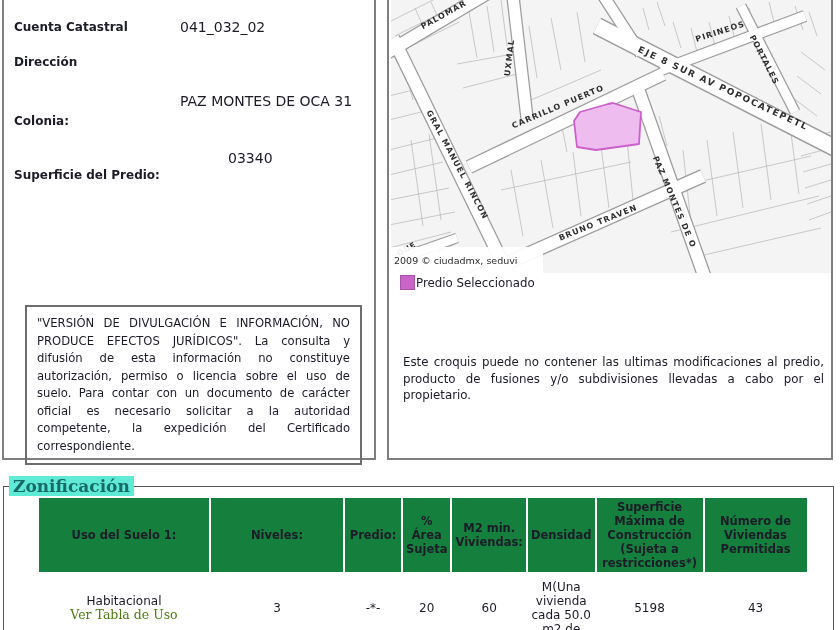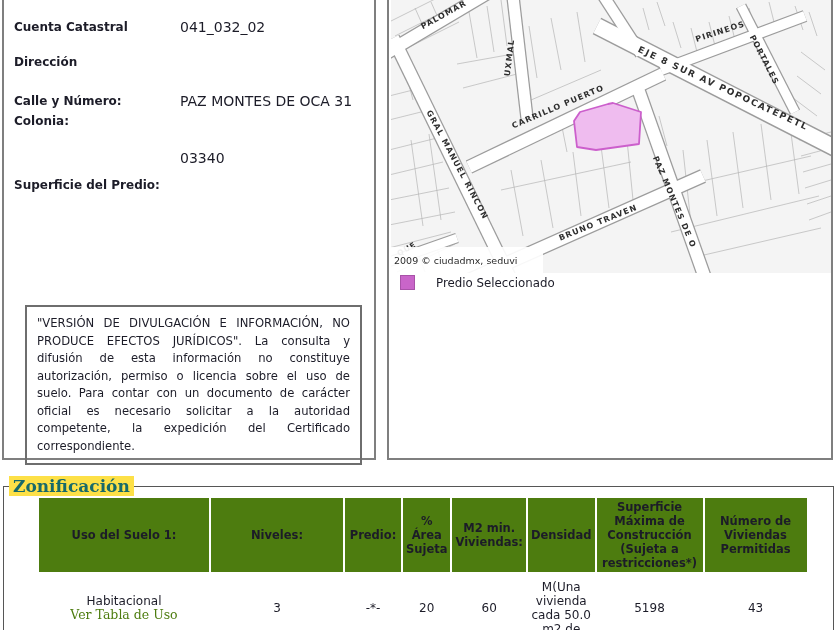--- a/index.html
+++ b/index.html
@@ -13,63 +13,62 @@
   .kv-label { position:absolute; left:10px; font-weight:bold; font-size:12px; width:160px; line-height:14px; }
   .kv-value { position:absolute; left:176px; font-size:14px; width:186px; line-height:14px; }
 
   #disclaimer-box { position:absolute; left:21px; top:311px; width:337px;
     border:2px solid #6e6e6e; padding:8px 10px; font-size:11.6px; line-height:17.5px;
     text-align:justify; }
 
   #map-wrap { position:absolute; left:2px; top:6px; width:440px; height:273px; }
   #map-wrap svg { display:block; }
 
-  #map-legend { position:absolute; left:11px; top:281px; display:flex; align-items:flex-end; gap:21px; }
+  #map-legend { position:absolute; left:11px; top:281px; display:flex; align-items:flex-end; gap:1px; }
   #legend-swatch { width:15px; height:15px; background:#c965c9; border:1px solid #a852a8; }
   #legend-text { font-size:11.8px; }
 
   #map-note { position:absolute; left:14px; top:360px; width:421px; font-size:11.8px;
     line-height:16.5px; text-align:justify; }
 
   #zonificacion { position:absolute; left:3px; top:486px; width:831px; height:145px;
     border:1px solid #565656; border-bottom:none; }
-  #zon-legend { position:absolute; left:5px; top:-11px; background:#fde047; padding:0 4px;
+  #zon-legend { position:absolute; left:5px; top:-11px; background:#5eead4; padding:0 4px;
     font-family:"DejaVu Serif","Liberation Serif",serif; font-weight:bold;
     font-size:17px; color:#17696a; }
 
   #zon-table { position:absolute; left:33px; top:9px; border-collapse:separate; border-spacing:2px; }
-  #zon-table th { background:#4d7c0f; font-size:11.5px; font-weight:bold; text-align:center;
+  #zon-table th { background:#15803d; font-size:11.5px; font-weight:bold; text-align:center;
     vertical-align:middle; height:71px; line-height:14px; padding:2px 3px; }
   #zon-table td { font-size:12px; text-align:center; vertical-align:middle;
     line-height:14px; padding-top:6px; }
   .uso-link { font-family:"DejaVu Serif","Liberation Serif",serif; font-size:12.5px;
     color:#4d7c0f; cursor:pointer; }
 
   text.street { font-size:8px; font-weight:bold; fill:#2e2e2e; letter-spacing:1.1px; }
   text.street-big { font-size:9px; font-weight:bold; fill:#2e2e2e; letter-spacing:1.6px; }
   text.street-sm { font-size:7.5px; font-weight:bold; fill:#2e2e2e; letter-spacing:1px; }
 </style>
 </head>
 <body>
 
 <div class="panel" id="left-panel">
   <div class="inner">
     <div class="kv-label" style="top:26px;">Cuenta Catastral</div>
     <div class="kv-value" style="top:26px;">041_032_02</div>
 
     <div class="kv-label" style="top:61px;">Dirección</div>
 
-    <div class="kv-label" style="top:100px;">Calle y Número:</div>
     <div class="kv-value" style="top:100px;">PAZ MONTES DE OCA 31</div>
 
     <div class="kv-label" style="top:120px;">Colonia:</div>
 
-    <div class="kv-value" style="top:157px;">03340</div>
+    <div class="kv-value" style="top:157px;margin-left:48px;">03340</div>
 
-    <div class="kv-label" style="top:184px;">Superficie del Predio:</div>
+    <div class="kv-label" style="top:174px;">Superficie del Predio:</div>
 
     <div id="disclaimer-box">"VERSIÓN DE DIVULGACIÓN E INFORMACIÓN, NO PRODUCE EFECTOS JURÍDICOS". La consulta y difusión de esta información no constituye autorización, permiso o licencia sobre el uso de suelo. Para contar con un documento de carácter oficial es necesario solicitar a la autoridad competente, la expedición del Certificado correspondiente.</div>
   </div>
 </div>
 
 <div class="panel" id="right-panel">
   <div class="inner">
     <div id="map-wrap">
       <svg width="440" height="273" viewBox="0 0 440 273" xmlns="http://www.w3.org/2000/svg">
 
@@ -138,20 +137,21 @@
         <rect x="0" y="247" width="152" height="26" fill="#ffffff" opacity="0.92"></rect>
         <text x="3" y="264" font-size="9.5" fill="#2b2b2b">2009 © ciudadmx, seduvi</text>
       </svg>
     </div>
 
     <div id="map-legend">
       <span id="legend-swatch"></span>
       <span id="legend-text">Predio Seleccionado</span>
     </div>
 
+    <div id="map-note">Este croquis puede no contener las ultimas modificaciones al predio, producto de fusiones y/o subdivisiones llevadas a cabo por el propietario.</div>
   </div>
 </div>
 
 <div id="zonificacion">
   <span id="zon-legend">Zonificación</span>
 
   <table id="zon-table">
     <colgroup>
       <col style="width:170px">
         <col style="width:132px">

